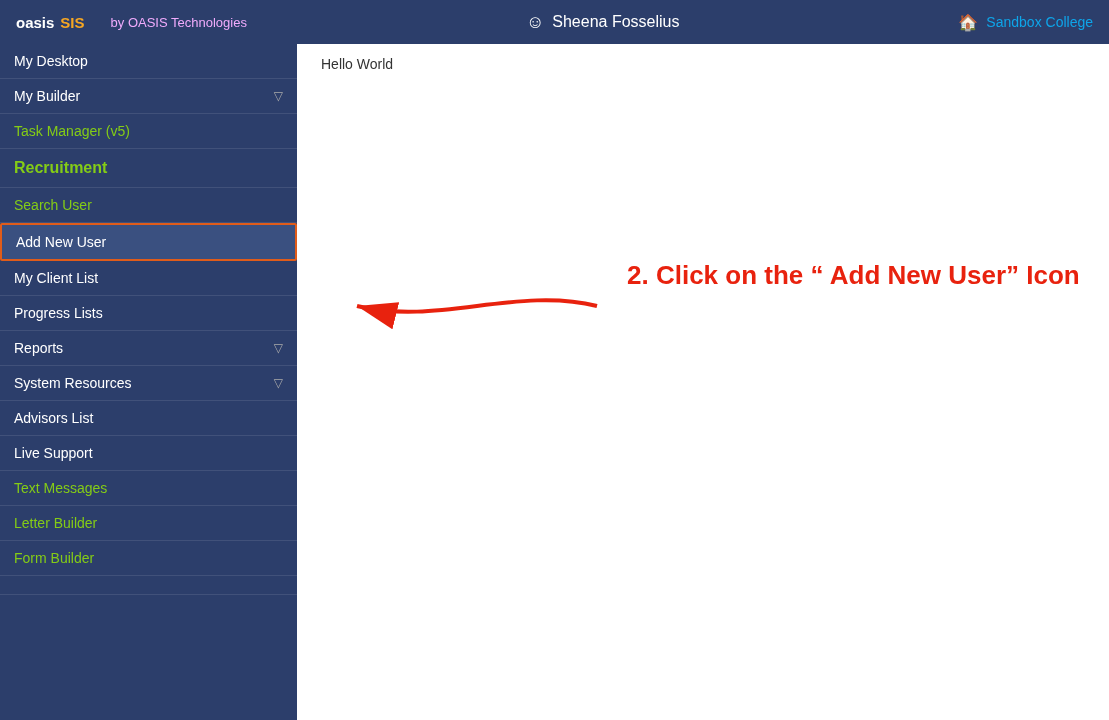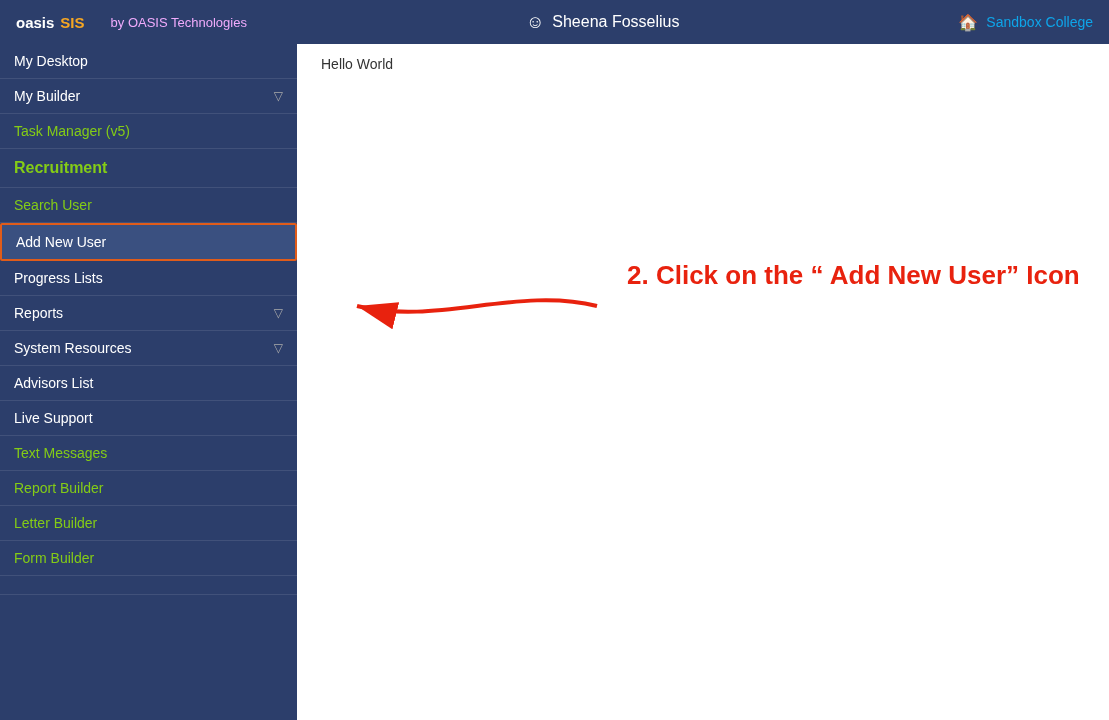--- a/index.html
+++ b/index.html
@@ -147,41 +147,41 @@
         <span>Task Manager (v5)</span>
       </div>
       <div class="sidebar-item recruitment-header">Recruitment</div>
       <div class="sidebar-item yellow">
         <span>Search User</span>
       </div>
       <div class="sidebar-item add-new-user">
         <span>Add New User</span>
       </div>
       <div class="sidebar-item">
+        <span>My Client List</span>
+      </div>
+      <div class="sidebar-item">
         <span>Progress Lists</span>
       </div>
       <div class="sidebar-item">
         <span>Reports</span>
         <span class="sidebar-chevron">▽</span>
       </div>
       <div class="sidebar-item">
         <span>System Resources</span>
         <span class="sidebar-chevron">▽</span>
       </div>
       <div class="sidebar-item">
         <span>Advisors List</span>
       </div>
       <div class="sidebar-item">
         <span>Live Support</span>
       </div>
       <div class="sidebar-item yellow">
         <span>Text Messages</span>
-      </div>
-      <div class="sidebar-item yellow">
-        <span>Report Builder</span>
       </div>
       <div class="sidebar-item yellow">
         <span>Letter Builder</span>
       </div>
       <div class="sidebar-item yellow">
         <span>Form Builder</span>
       </div>
       <div class="sidebar-item yellow"></div>
     </div>
 

